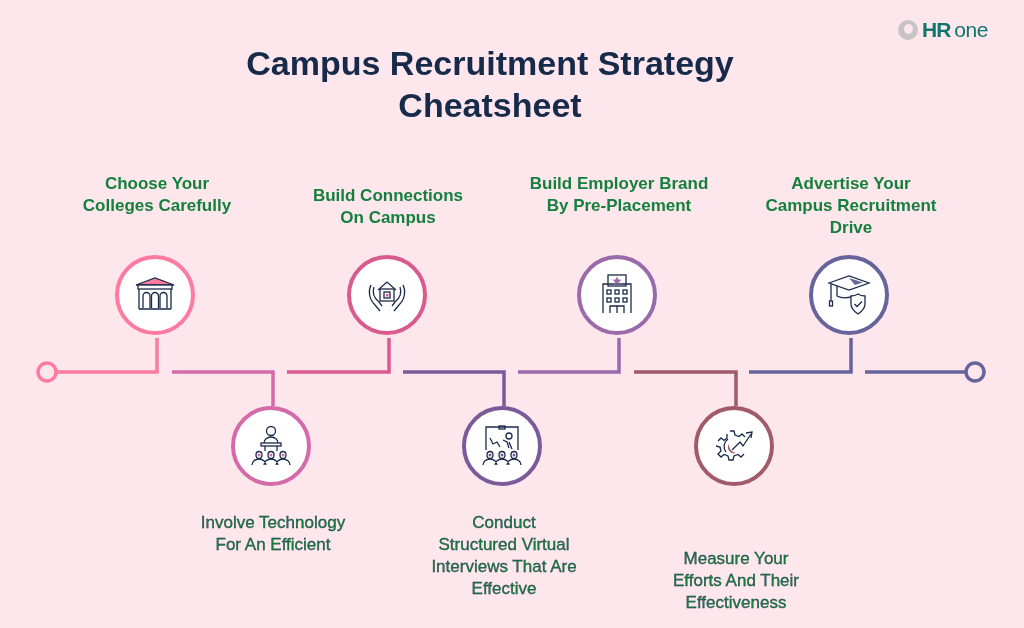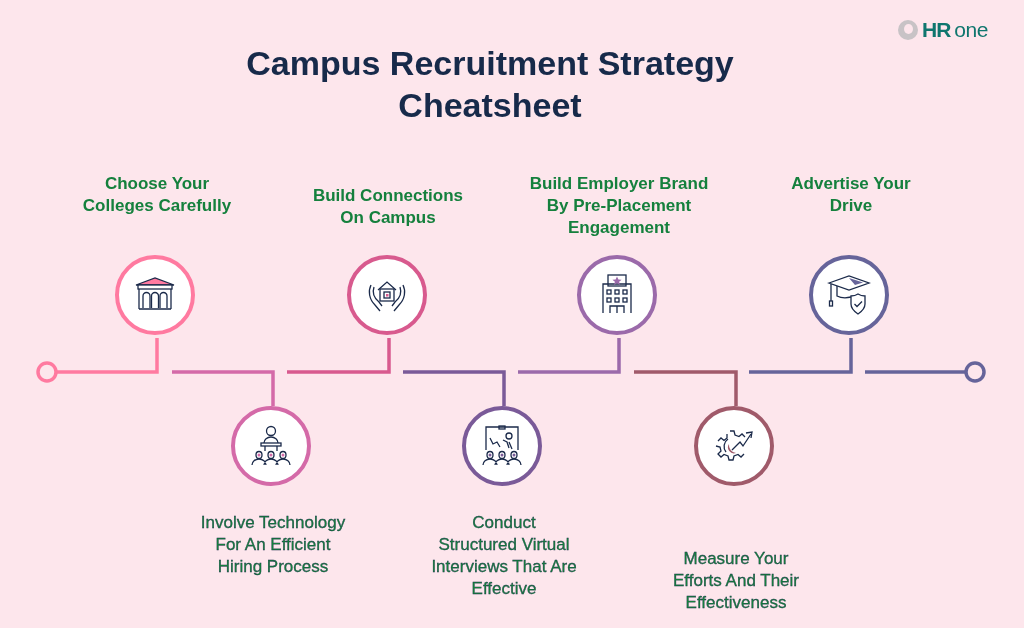--- a/index.html
+++ b/index.html
@@ -109,21 +109,20 @@
       <path d="M5 43 a7 6 0 0 1 14 0 M17 43 a7 6 0 0 1 14 0 M29 43 a7 6 0 0 1 14 0"></path>
     </g>
     <circle cx="12" cy="33" r="1.5" fill="#d46aa8"></circle>
     <circle cx="24" cy="33" r="1.5" fill="#d46aa8"></circle>
     <circle cx="36" cy="33" r="1.5" fill="#d46aa8"></circle>
   </svg>
 </div>
 <div class="label bottom" style="left:163px; top:512px;">
   <span>Involve Technology</span>
   <span>For An Efficient</span>
-  <span>Hiring Process</span>
 </div>
 
 <div class="label" style="left:278px; top:173px;margin-top:12px;">
   <span>Build Connections</span>
   <span>On Campus</span>
 </div>
 <div class="node" style="left:347px; top:255px; border-color:#d85a8e;">
   <svg viewBox="0 0 48 48">
     <g fill="none" stroke="#1b2a4a" stroke-width="1.3">
       <path d="M15 19 L24 11 L33 19"></path>
@@ -157,21 +156,20 @@
 <div class="label bottom" style="left:394px; top:512px;">
   <span>Conduct</span>
   <span>Structured Virtual</span>
   <span>Interviews That Are</span>
   <span>Effective</span>
 </div>
 
 <div class="label" style="left:509px; top:173px;">
   <span>Build Employer Brand</span>
   <span>By Pre-Placement</span>
-  <span>Engagement</span>
 </div>
 <div class="node" style="left:577px; top:255px; border-color:#9b6aaa;">
   <svg viewBox="0 0 48 48">
     <g fill="none" stroke="#1b2a4a" stroke-width="1.3">
       <rect x="15" y="4" width="18" height="11"></rect>
       <path d="M10 42 V13 H38 V42"></path>
       <rect x="14" y="19" width="4" height="4"></rect>
       <rect x="22" y="19" width="4" height="4"></rect>
       <rect x="30" y="19" width="4" height="4"></rect>
       <rect x="14" y="27" width="4" height="4"></rect>
@@ -195,20 +193,21 @@
   </svg>
 </div>
 <div class="label bottom" style="left:626px; top:512px;margin-top:36px;">
   <span>Measure Your</span>
   <span>Efforts And Their</span>
   <span>Effectiveness</span>
 </div>
 
 <div class="label" style="left:741px; top:173px;">
   <span>Advertise Your</span>
+  <span>Campus Recruitment</span>
   <span>Drive</span>
 </div>
 <div class="node" style="left:809px; top:255px; border-color:#66649a;">
   <svg viewBox="0 0 48 48">
     <polygon points="4,12 24,5 44,12 24,19" fill="#fff" stroke="#1b2a4a" stroke-width="1.3"></polygon>
     <polygon points="24,7 38,11.5 30,14" fill="#66649a"></polygon>
     <g fill="none" stroke="#1b2a4a" stroke-width="1.3">
       <path d="M12 15 V25 C16 27 22 27 26 26"></path>
       <path d="M6 13 V30"></path>
       <rect x="4.5" y="30" width="3" height="5"></rect>

